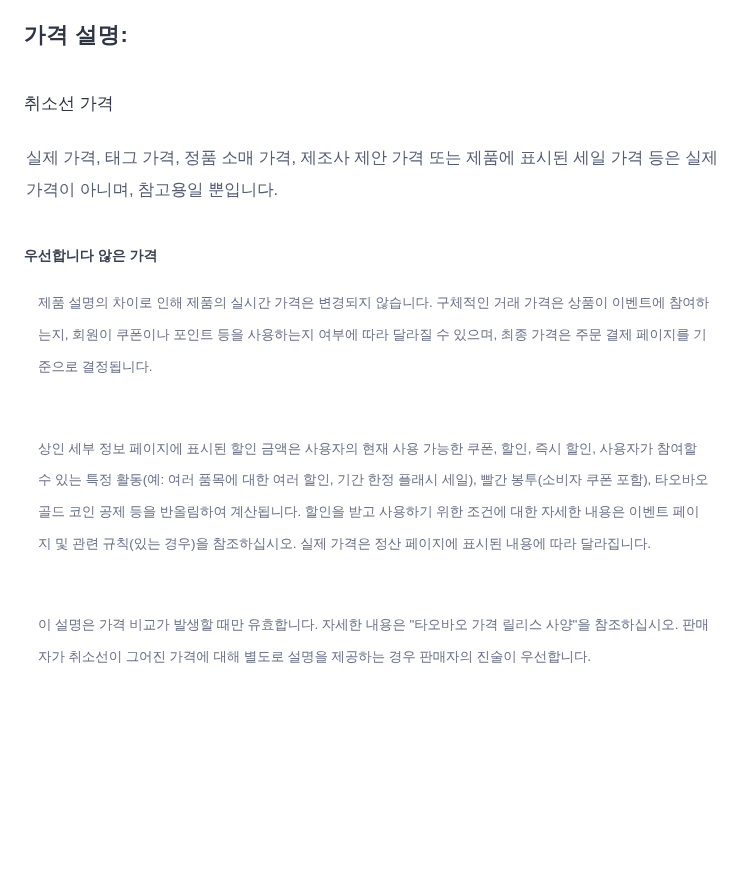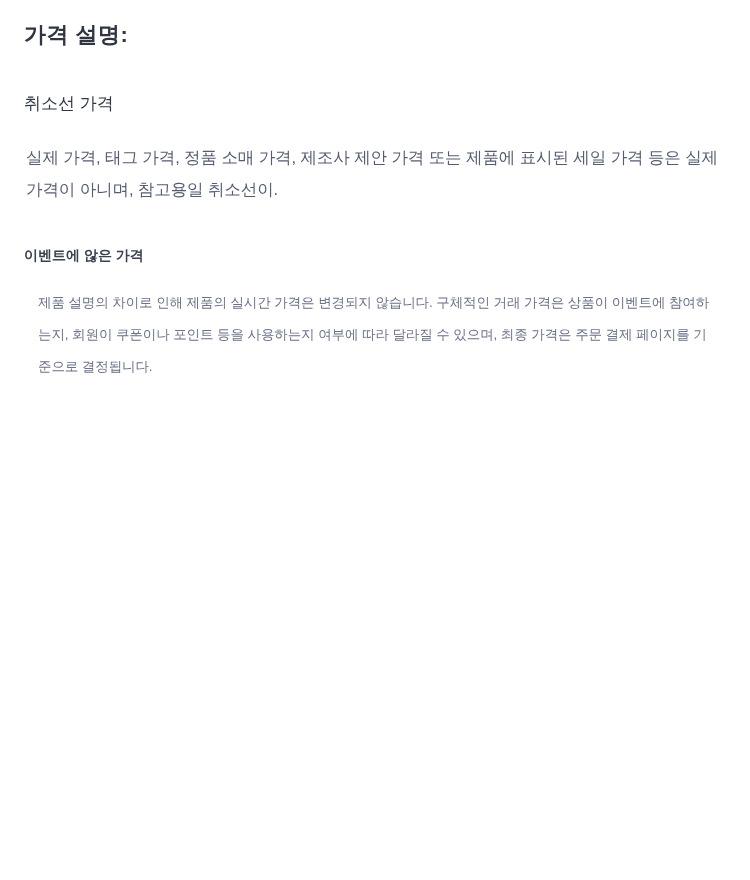--- a/index.html
+++ b/index.html
@@ -73,29 +73,31 @@
 <div class="page">
 
   <h1 class="doc-title">가격 설명:</h1>
 
   <div class="spacer-xl"></div>
 
   <h2 class="section-heading">취소선 가격</h2>
 
   <div class="spacer-md"></div>
 
-  <p class="lede">실제 가격, 태그 가격, 정품 소매 가격, 제조사 제안 가격 또는 제품에 표시된 세일 가격 등은 실제 가격이 아니며, 참고용일 취소선이.</p>
+  <p class="lede">실제 가격, 태그 가격, 정품 소매 가격, 제조사 제안 가격 또는 제품에 표시된 세일 가격 등은 실제 가격이 아니며, 참고용일 뿐입니다.</p>
 
   <div class="spacer-xl"></div>
 
-  <h3 class="sub-heading">이벤트에 않은 가격</h3>
+  <h3 class="sub-heading">우선합니다 않은 가격</h3>
 
   <div class="spacer-xs"></div>
 
   <p class="body-text">제품 설명의 차이로 인해 제품의 실시간 가격은 변경되지 않습니다. 구체적인 거래 가격은 상품이 이벤트에 참여하는지, 회원이 쿠폰이나 포인트 등을 사용하는지 여부에 따라 달라질 수 있으며, 최종 가격은 주문 결제 페이지를 기준으로 결정됩니다.</p>
 
   <div class="spacer-md"></div>
 
+  <p class="body-text">상인 세부 정보 페이지에 표시된 할인 금액은 사용자의 현재 사용 가능한 쿠폰, 할인, 즉시 할인, 사용자가 참여할 수 있는 특정 활동(예: 여러 품목에 대한 여러 할인, 기간 한정 플래시 세일), 빨간 봉투(소비자 쿠폰 포함), 타오바오 골드 코인 공제 등을 반올림하여 계산됩니다. 할인을 받고 사용하기 위한 조건에 대한 자세한 내용은 이벤트 페이지 및 관련 규칙(있는 경우)을 참조하십시오. 실제 가격은 정산 페이지에 표시된 내용에 따라 달라집니다.</p>
 
   <div class="spacer-md"></div>
 
+  <p class="body-text">이 설명은 가격 비교가 발생할 때만 유효합니다. 자세한 내용은 "타오바오 가격 릴리스 사양"을 참조하십시오. 판매자가 취소선이 그어진 가격에 대해 별도로 설명을 제공하는 경우 판매자의 진술이 우선합니다.</p>
 
 </div>
 
 </body></html>

